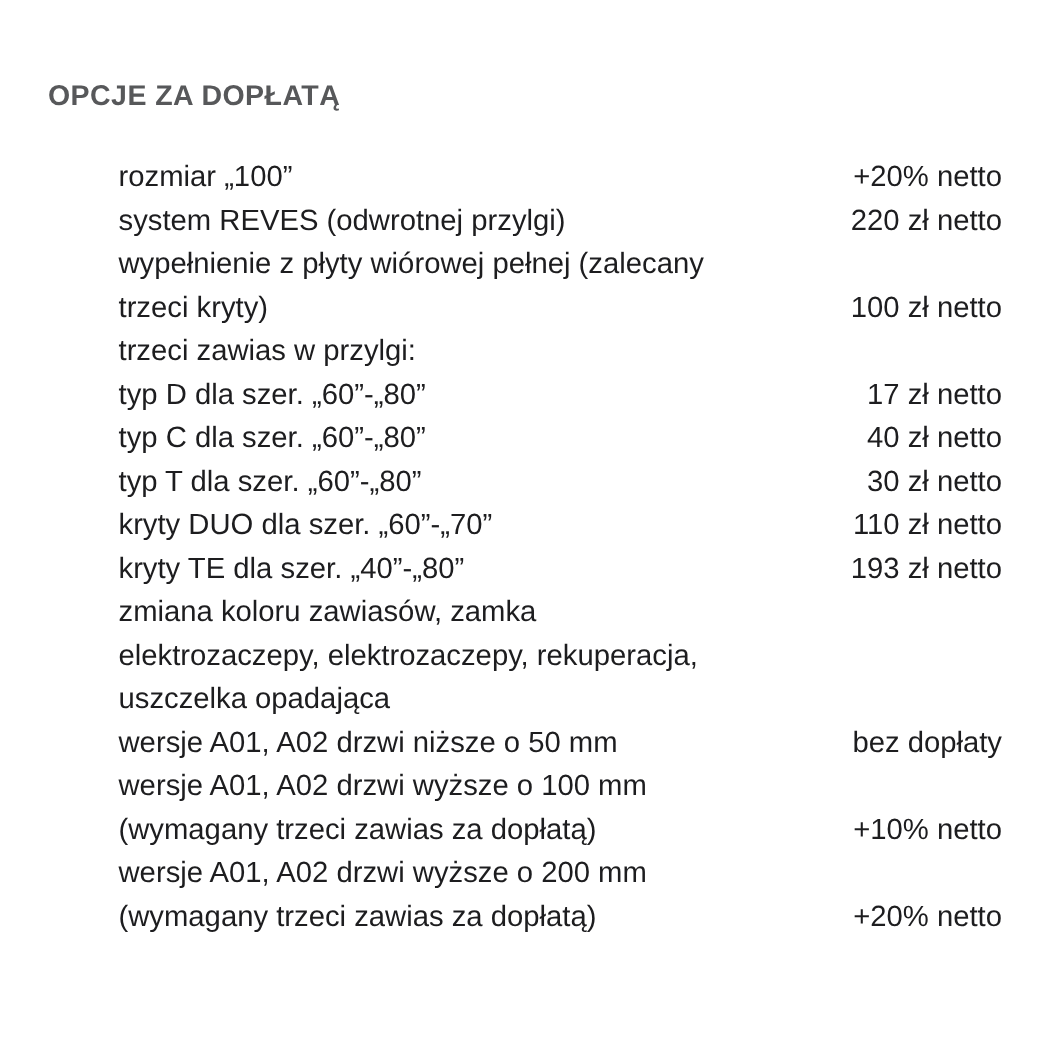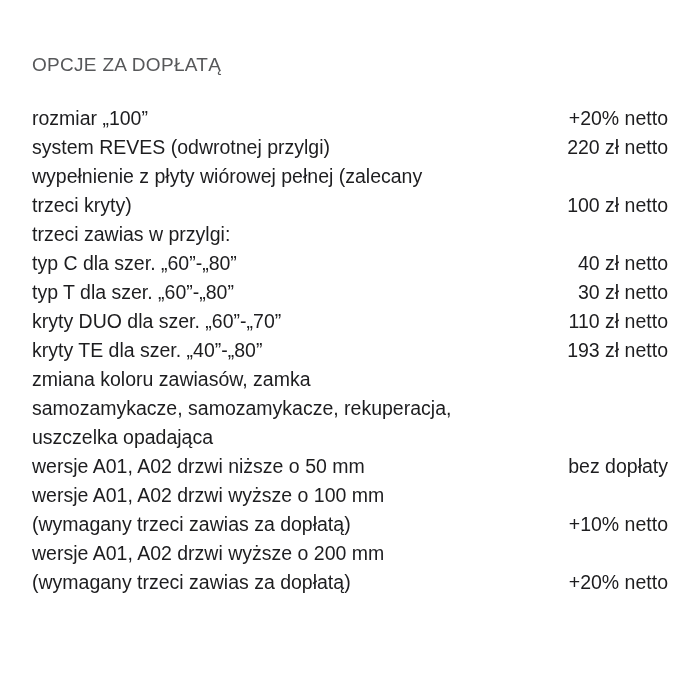--- a/index.html
+++ b/index.html
@@ -13,39 +13,40 @@
     height: 700px;
     background: #ffffff;
     box-sizing: border-box;
     padding: 53px 32px 0 32px;
     font-family: "Liberation Sans", sans-serif;
     overflow: hidden;
   }
   .section-title {
     margin: 0;
     font-size: 19px;
-    font-weight: 400;
+    font-weight: 700;
     letter-spacing: 0.3px;
     color: #57585a;
     line-height: 24px;
   }
   .rows {
     margin-top: 27px;
   }
   .row {
     display: flex;
     justify-content: space-between;
     align-items: baseline;
     line-height: 29px;
     font-size: 19.5px;
     color: #1d1d1f;
   }
   .row .label {
     text-align: right;
     white-space: nowrap;
+    margin-left: 47px;
   }
   .row .price {
     white-space: nowrap;
     padding-left: 12px;
   }
 </style>
 </head>
 <body>
 
 <div class="page">
@@ -68,41 +69,45 @@
     </div>
     <div class="row">
       <span class="label">trzeci kryty)</span>
       <span class="price">100 zł netto</span>
     </div>
     <div class="row">
       <span class="label">trzeci zawias w przylgi:</span>
       <span class="price"></span>
     </div>
     <div class="row">
+      <span class="label">typ D dla szer. „60”-„80”</span>
+      <span class="price">17 zł netto</span>
+    </div>
+    <div class="row">
       <span class="label">typ C dla szer. „60”-„80”</span>
       <span class="price">40 zł netto</span>
     </div>
     <div class="row">
       <span class="label">typ T dla szer. „60”-„80”</span>
       <span class="price">30 zł netto</span>
     </div>
     <div class="row">
       <span class="label">kryty DUO dla szer. „60”-„70”</span>
       <span class="price">110 zł netto</span>
     </div>
     <div class="row">
       <span class="label">kryty TE dla szer. „40”-„80”</span>
       <span class="price">193 zł netto</span>
     </div>
     <div class="row">
       <span class="label">zmiana koloru zawiasów, zamka</span>
       <span class="price"></span>
     </div>
     <div class="row">
-      <span class="label">samozamykacze, samozamykacze, rekuperacja,</span>
+      <span class="label">elektrozaczepy, elektrozaczepy, rekuperacja,</span>
       <span class="price"></span>
     </div>
     <div class="row">
       <span class="label">uszczelka opadająca</span>
       <span class="price"></span>
     </div>
     <div class="row">
       <span class="label">wersje A01, A02 drzwi niższe o 50 mm</span>
       <span class="price">bez dopłaty</span>
     </div>

